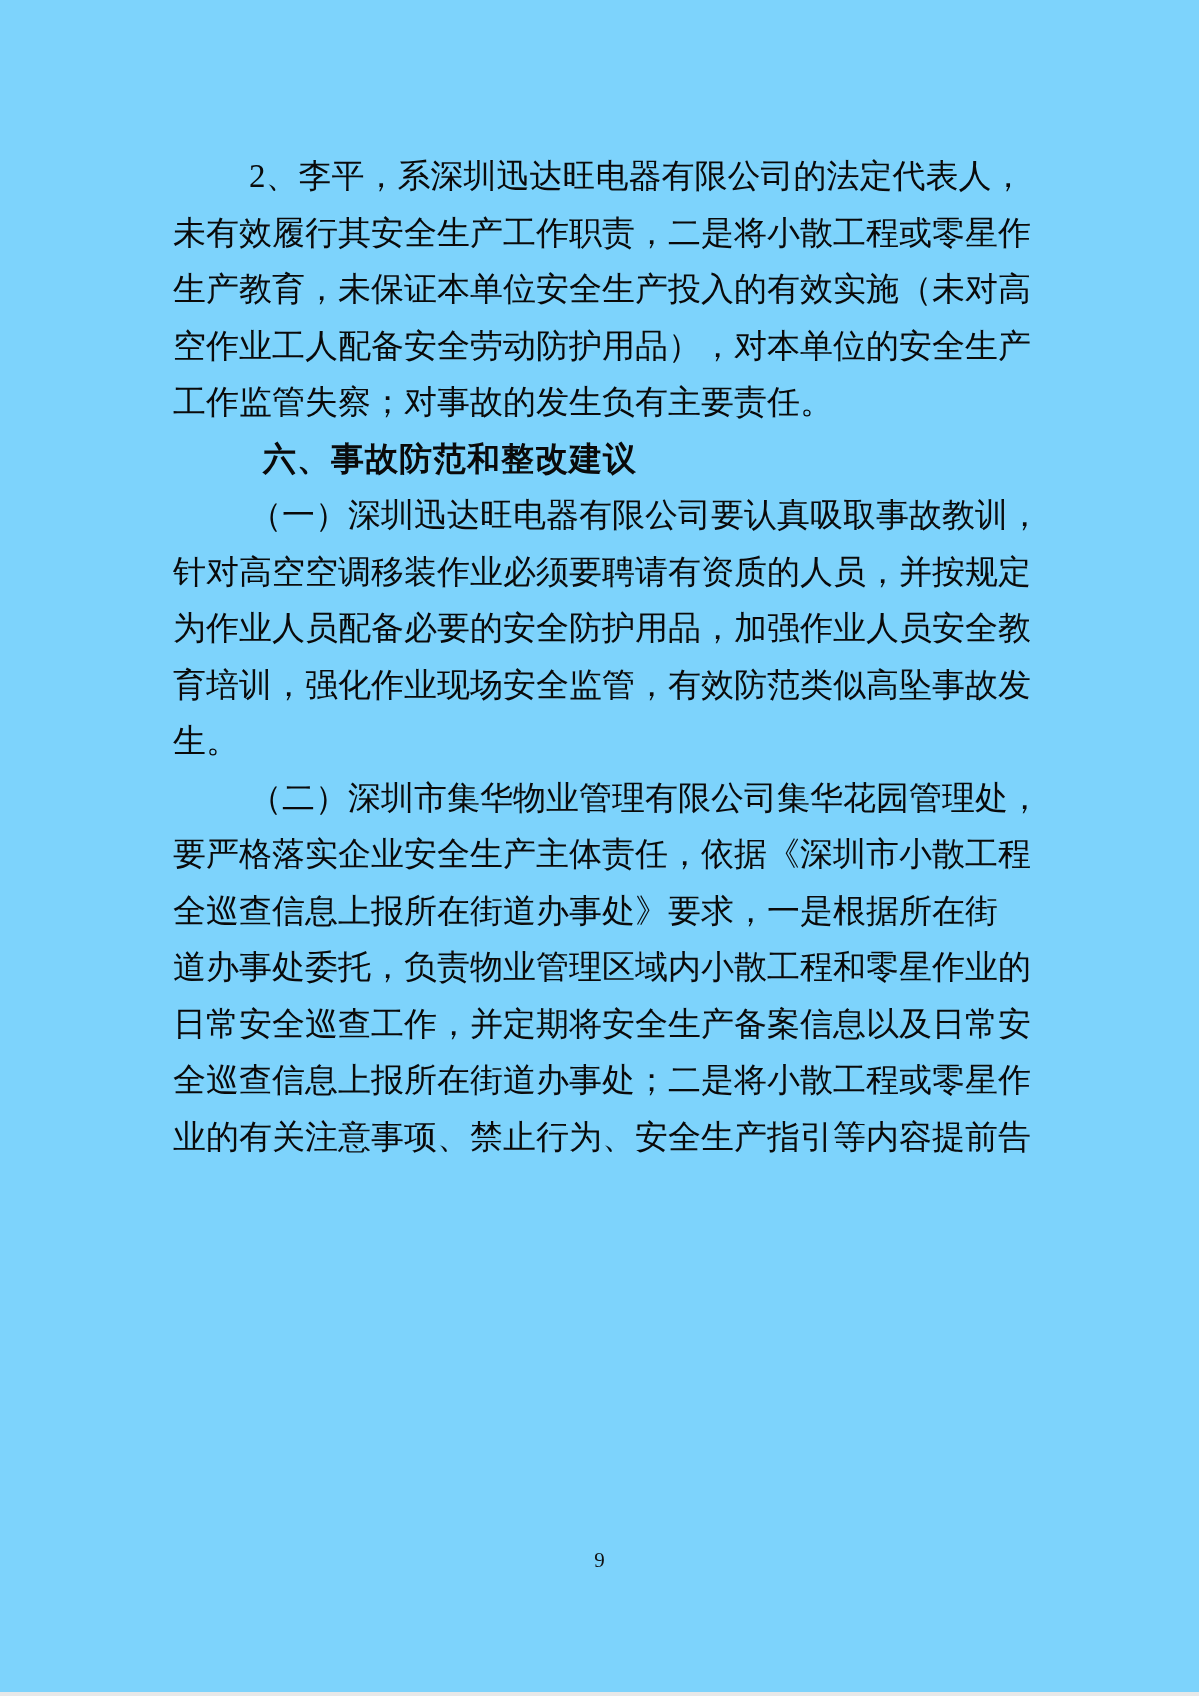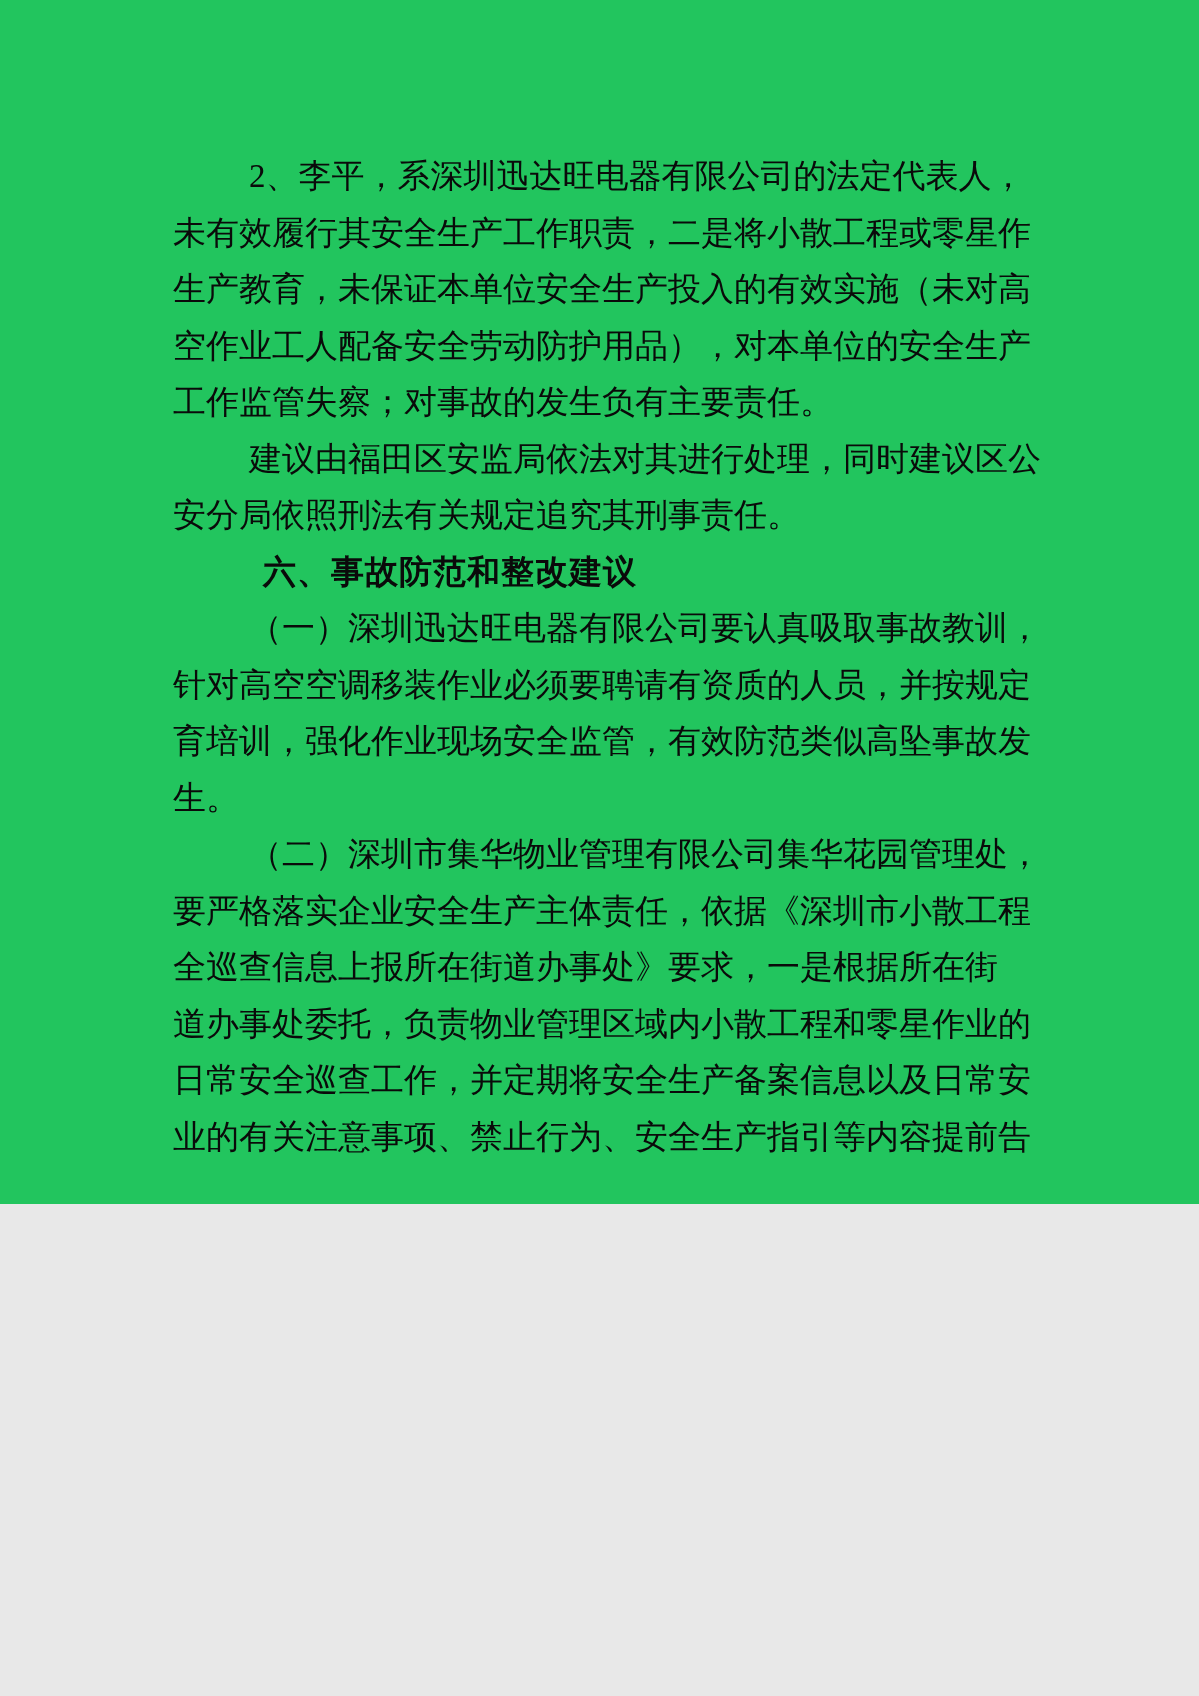--- a/index.html
+++ b/index.html
@@ -3,22 +3,22 @@
 <meta charset="utf-8">
 <style>
   html, body {
     margin: 0;
     padding: 0;
     background: #e8e8e8;
   }
   .page {
     position: relative;
     width: 1199px;
-    height: 1204px;
-    background: #22c55e;
+    height: 1692px;
+    background: #7dd3fc;
     overflow: hidden;
     font-family: "Liberation Serif", serif;
     color: #0a0a0a;
   }
   .content {
     position: absolute;
     left: 173px;
     top: 148px;
     width: 890px;
     font-size: 33px;
@@ -54,38 +54,36 @@
 
 <div class="page">
   <main class="content" id="doc-body">
       <div class="block paragraph">
         <div class="line first">2、李平，系深圳迅达旺电器有限公司的法定代表人，</div>
         <div class="line">未有效履行其安全生产工作职责，二是将小散工程或零星作</div>
         <div class="line">生产教育，未保证本单位安全生产投入的有效实施（未对高</div>
         <div class="line">空作业工人配备安全劳动防护用品），对本单位的安全生产</div>
         <div class="line">工作监管失察；对事故的发生负有主要责任。</div>
       </div>
-      <div class="block paragraph">
-        <div class="line first">建议由福田区安监局依法对其进行处理，同时建议区公</div>
-        <div class="line">安分局依照刑法有关规定追究其刑事责任。</div>
-      </div>
       <div class="block heading">
         <div class="line first">六、事故防范和整改建议</div>
       </div>
       <div class="block paragraph">
         <div class="line first">（一）深圳迅达旺电器有限公司要认真吸取事故教训，</div>
         <div class="line">针对高空空调移装作业必须要聘请有资质的人员，并按规定</div>
+        <div class="line">为作业人员配备必要的安全防护用品，加强作业人员安全教</div>
         <div class="line">育培训，强化作业现场安全监管，有效防范类似高坠事故发</div>
         <div class="line">生。</div>
       </div>
       <div class="block paragraph">
         <div class="line first">（二）深圳市集华物业管理有限公司集华花园管理处，</div>
         <div class="line">要严格落实企业安全生产主体责任，依据《深圳市小散工程</div>
         <div class="line">全巡查信息上报所在街道办事处》要求，一是根据所在街</div>
         <div class="line">道办事处委托，负责物业管理区域内小散工程和零星作业的</div>
         <div class="line">日常安全巡查工作，并定期将安全生产备案信息以及日常安</div>
+        <div class="line">全巡查信息上报所在街道办事处；二是将小散工程或零星作</div>
         <div class="line">业的有关注意事项、禁止行为、安全生产指引等内容提前告</div>
       </div>
     </main>
   <div class="page-footer">
     <span>9</span>
   </div>
 </div>
 
 </body></html>

